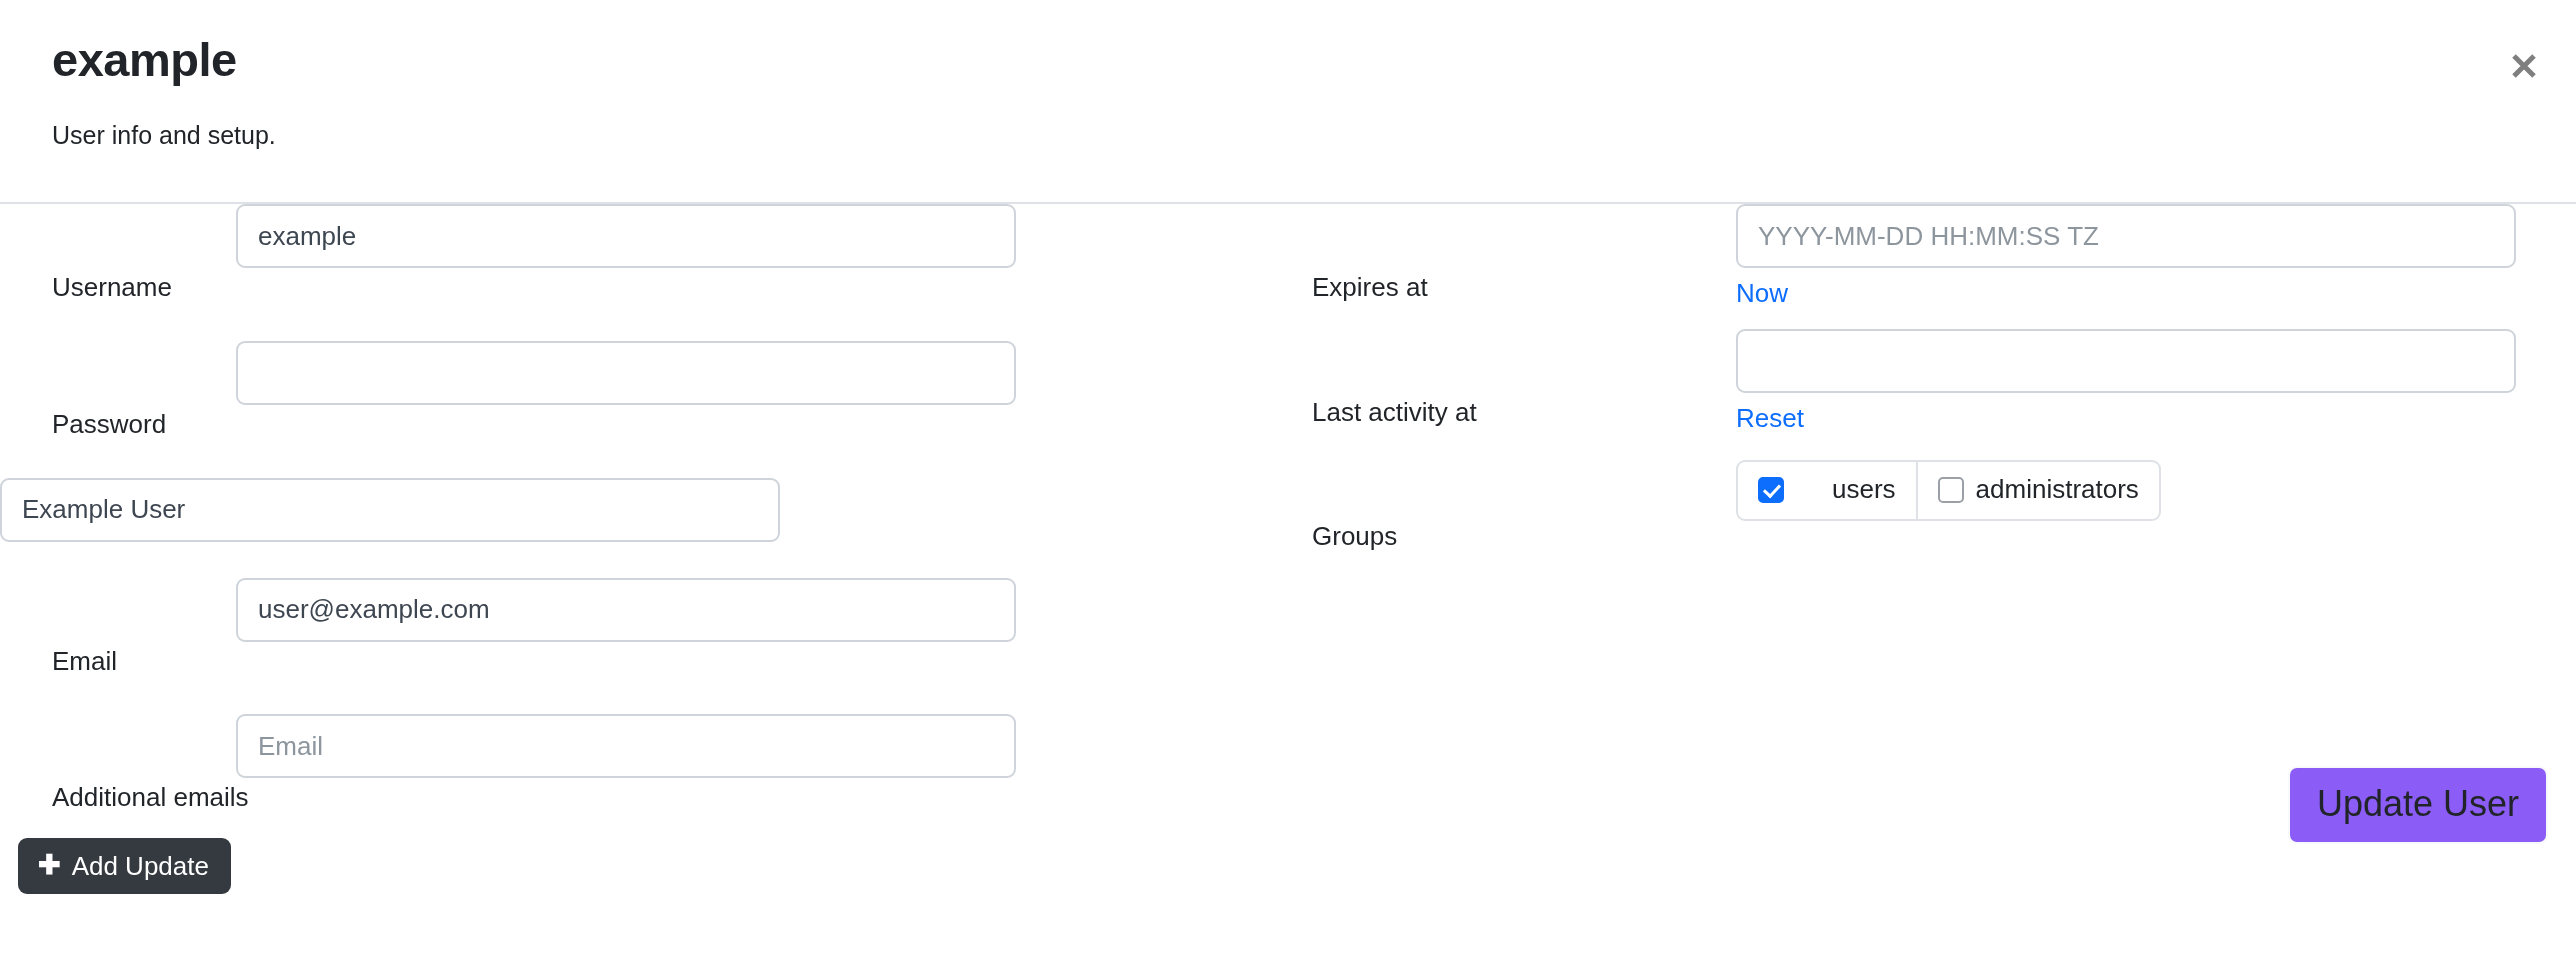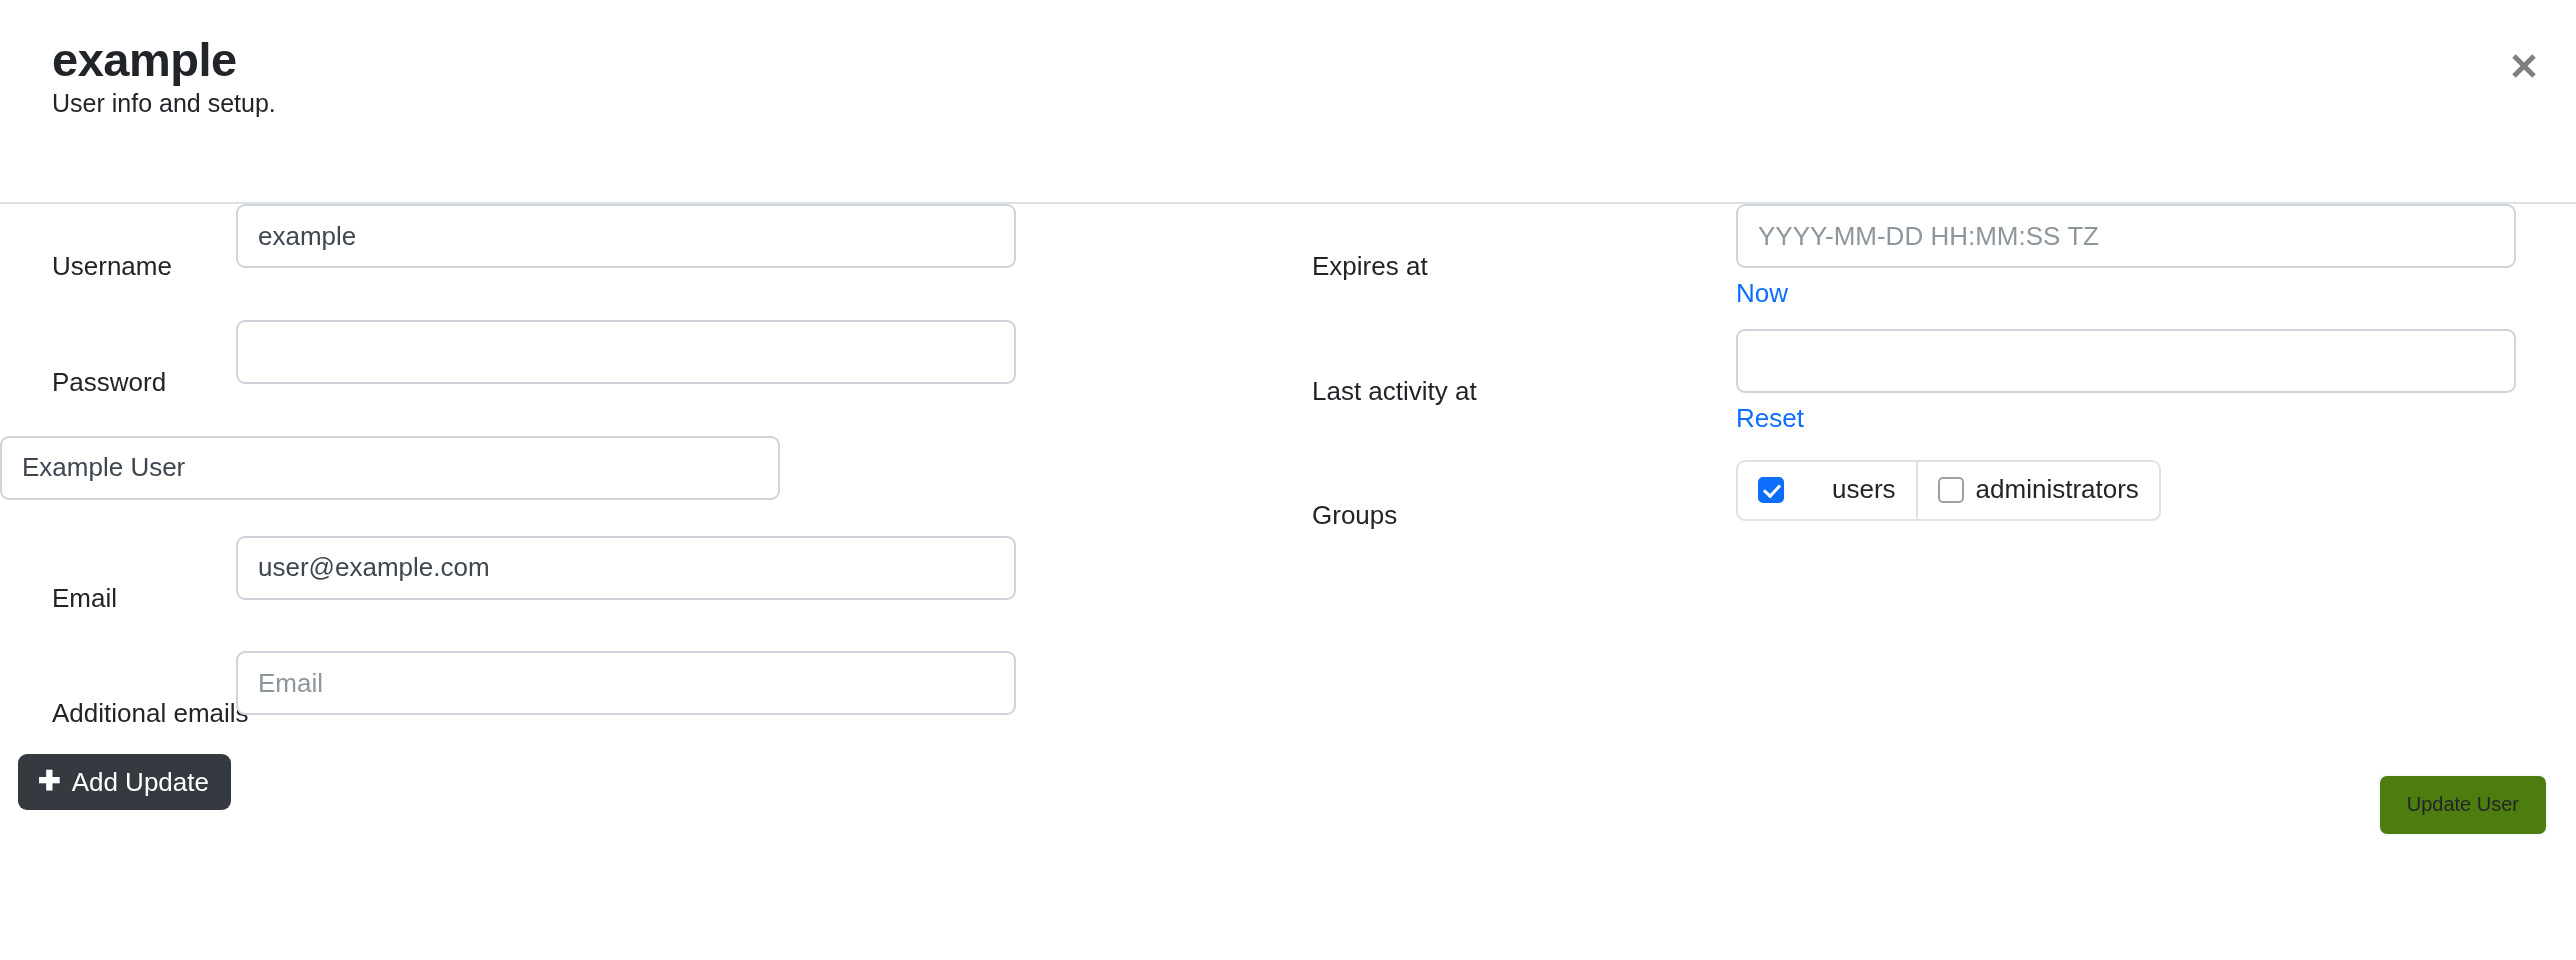--- a/index.html
+++ b/index.html
@@ -30,21 +30,21 @@
     font-weight: bold;
     line-height: 1.12;
     letter-spacing: -0.5px;
     color: #212529;
     margin: 0;
   }
   .dialog-subtitle {
     font-size: 25px;
     line-height: 1.3;
     color: #212529;
-    margin: 0 0 0 0;
+    margin: 32px 0 0 0;
   }
   .close-button {
     position: absolute;
     top: 44px;
     right: 30px;
     width: 44px;
     height: 44px;
     display: flex;
     align-items: center;
     justify-content: center;
@@ -75,21 +75,21 @@
   .form-row {
     position: relative;
     display: flex;
     align-items: flex-start;
     padding: 0;
   }
   .form-label {
     font-size: 26px;
     line-height: 1.3;
     color: #212529;
-    padding-top: 46px;
+    padding-top: 67px;
     white-space: nowrap;
   }
   .col-left .form-label { width: 236px; padding-left: 52px; }
   .col-right .form-label { width: 448px; padding-left: 24px; }
 
   .field-wrap { position: relative; }
   .col-left .field-wrap { width: 780px; }
   .col-right .field-wrap { width: 780px; }
 
   .text-input {
@@ -198,26 +198,26 @@
     position: absolute;
     left: 0; right: 0; bottom: 0;
     height: 116px;
     display: flex;
     align-items: center;
     justify-content: flex-end;
     padding-right: 28px;
   }
   .btn-light {
     padding: 18px 27px 20px 27px;
-    background: #4d7c0f;
+    background: #8b5cf6;
     color: #212529;
     border: 2px solid #f8f9fa;
     border-radius: 9px;
     font-family: "Liberation Sans", sans-serif;
-    font-size: 20px;
+    font-size: 36px;
     line-height: 1;
     cursor: pointer;
   }
 </style>
 </head>
 <body>
 
 <div class="dialog">
 
   <div class="dialog-header">

